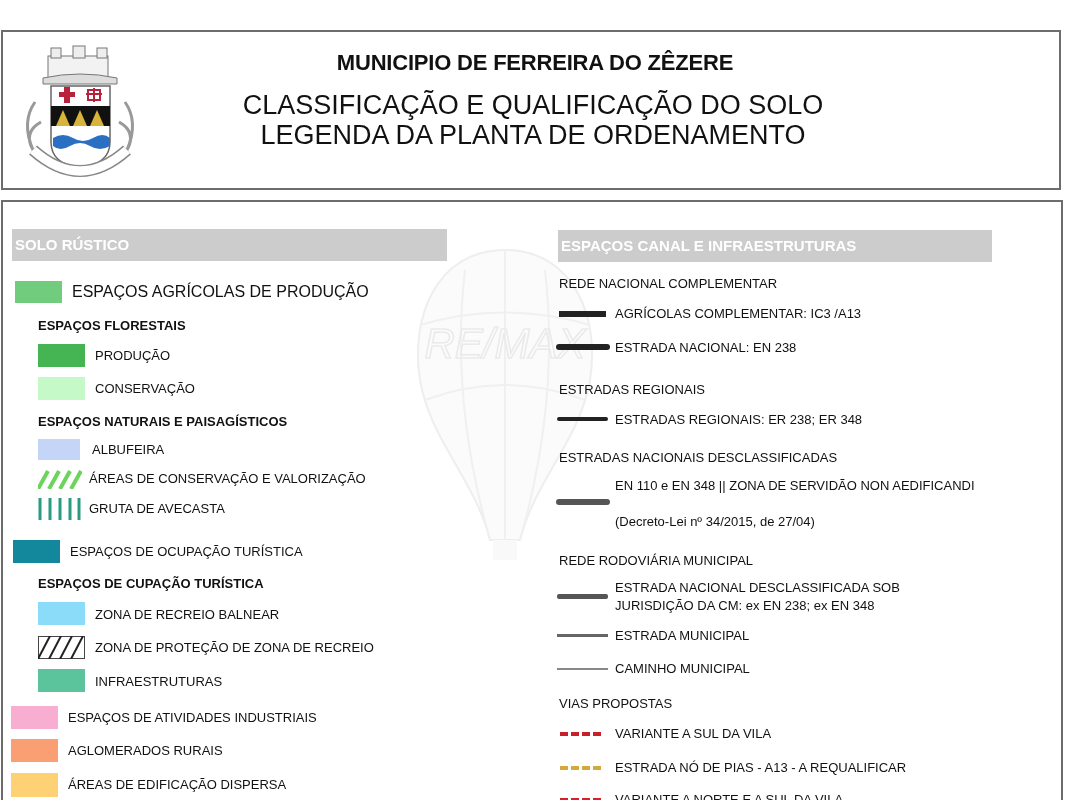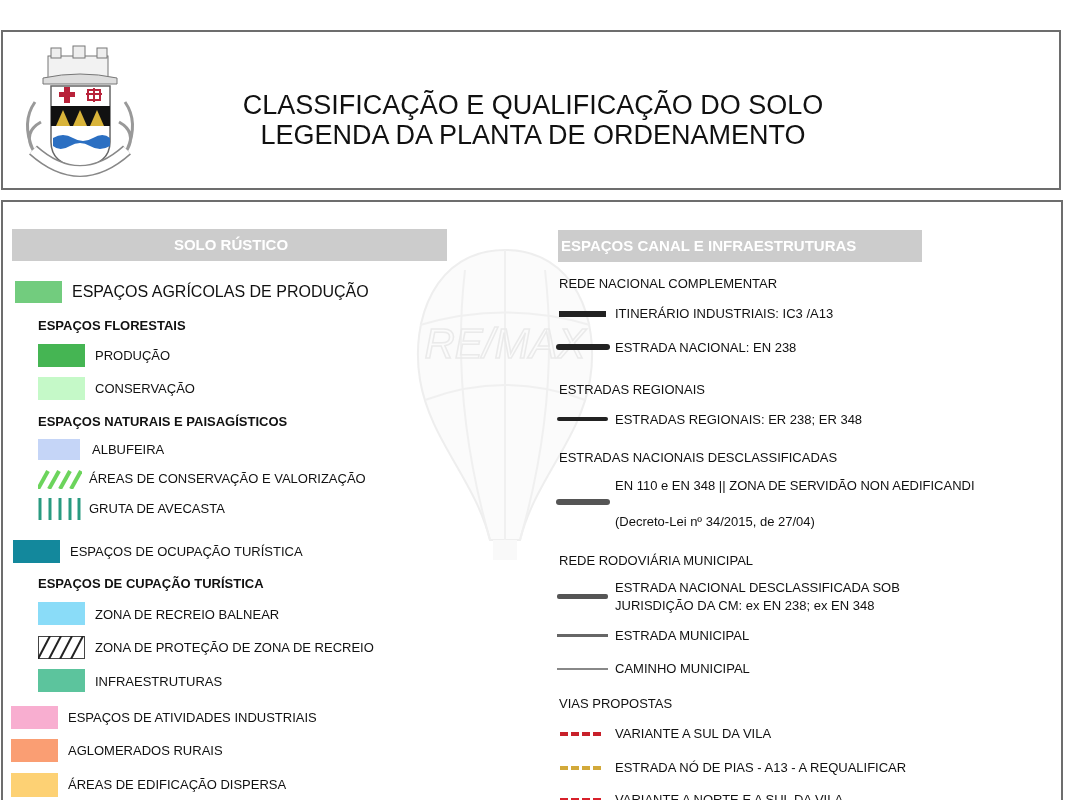--- a/index.html
+++ b/index.html
@@ -55,37 +55,38 @@
         <path d="M43 84 L50 68 L57 84 Z"></path>
         <path d="M60 84 L67 68 L74 84 Z"></path>
         <path d="M77 84 L84 68 L91 84 Z"></path>
       </g>
 
     <path d="M40 96 Q50 90 60 96 T80 96 T97 96 L97 104 Q87 110 77 104 T57 104 T40 104 Z" fill="#2b6fc2"></path>
 
     <path d="M20 108 Q67 150 114 108" fill="none" stroke="#888" stroke-width="12"></path>
     <path d="M20 108 Q67 150 114 108" fill="none" stroke="#fff" stroke-width="9"></path>
   </svg>
+  <div class="title1"><span>MUNICIPIO DE FERREIRA DO ZÊZERE</span></div>
   <div class="title2">
     <div>CLASSIFICAÇÃO E QUALIFICAÇÃO DO SOLO</div>
     <div>LEGENDA DA PLANTA DE ORDENAMENTO</div>
   </div>
 </div>
 
 <div class="legend-box"></div>
 
 <svg class="watermark" viewBox="0 0 200 330">
   <path d="M100 10 C30 10 5 80 15 140 C25 200 70 240 85 300 L115 300 C130 240 175 200 185 140 C195 80 170 10 100 10 Z" fill="#f4f4f4" stroke="#cfcfcf" stroke-width="2"></path>
   <path d="M60 30 Q45 160 85 300 M140 30 Q155 160 115 300 M100 10 L100 300" fill="none" stroke="#d6d6d6" stroke-width="2"></path>
   <path d="M15 85 Q100 60 185 85 M20 160 Q100 130 180 160" fill="none" stroke="#d6d6d6" stroke-width="2"></path>
   <text x="100" y="118" text-anchor="middle" font-family="Liberation Sans, sans-serif" font-size="42" font-style="italic" fill="none" stroke="#c4c4c4" stroke-width="1.5">RE/MAX</text>
   <rect x="88" y="300" width="24" height="20" fill="#eee"></rect>
 </svg>
 
-<div class="sect-head" style="left:12px; top:229px; width:435px;text-align:center;">SOLO RÚSTICO</div>
+<div class="sect-head" style="left:12px; top:229px; width:435px;">SOLO RÚSTICO</div>
 
 <div class="swatch" style="left:15px; top:281px; width:47px; height:22px; background:#72cc7e;"></div>
 <div class="row big" style="left:72px; top:283px;">ESPAÇOS AGRÍCOLAS DE PRODUÇÃO</div>
 
 <div class="row bold" style="left:38px; top:317px;">ESPAÇOS FLORESTAIS</div>
 
 <div class="swatch" style="left:38px; top:344px; width:47px; height:23px; background:#45b553;"></div>
 <div class="row" style="left:95px; top:347px;">PRODUÇÃO</div>
 
 <div class="swatch" style="left:38px; top:377px; width:47px; height:23px; background:#c5f9c8;"></div>
@@ -141,26 +142,26 @@
 
 <div class="swatch" style="left:11px; top:706px; width:47px; height:23px; background:#f8aed0;"></div>
 <div class="row" style="left:68px; top:709px;">ESPAÇOS DE ATIVIDADES INDUSTRIAIS</div>
 
 <div class="swatch" style="left:11px; top:739px; width:47px; height:23px; background:#fa9e73;"></div>
 <div class="row" style="left:68px; top:742px;">AGLOMERADOS RURAIS</div>
 
 <div class="swatch" style="left:11px; top:773px; width:47px; height:24px; background:#fdd174;"></div>
 <div class="row" style="left:68px; top:776px;">ÁREAS DE EDIFICAÇÃO DISPERSA</div>
 
-<div class="sect-head" style="left:558px; top:230px; width:364px;">ESPAÇOS CANAL E INFRAESTRUTURAS</div>
+<div class="sect-head" style="left:558px; top:230px; width:434px;">ESPAÇOS CANAL E INFRAESTRUTURAS</div>
 
 <div class="row" style="left:559px; top:275px;">REDE NACIONAL COMPLEMENTAR</div>
 
 <div class="line-sym" style="left:559px; top:311px; width:47px; border-top:6px solid #222;"></div>
-<div class="row" style="left:615px; top:305px;">ITINERÁRIO INDUSTRIAIS: IC3 /A13</div>
+<div class="row" style="left:615px; top:305px;">AGRÍCOLAS COMPLEMENTAR: IC3 /A13</div>
 
 <div class="line-sym" style="left:556px; top:344px; width:54px; height:6px; background:#222; border-radius:3px;"></div>
 <div class="row" style="left:615px; top:339px;">ESTRADA NACIONAL: EN 238</div>
 
 <div class="row" style="left:559px; top:381px;">ESTRADAS REGIONAIS</div>
 
 <div class="line-sym" style="left:557px; top:417px; width:51px; height:4px; background:#222; border-radius:2px;"></div>
 <div class="row" style="left:615px; top:411px;">ESTRADAS REGIONAIS: ER 238; ER 348</div>
 
 <div class="row" style="left:559px; top:449px;">ESTRADAS NACIONAIS DESCLASSIFICADAS</div>

